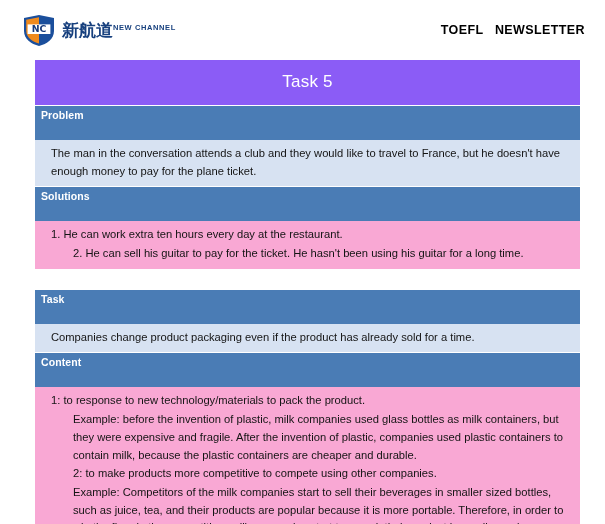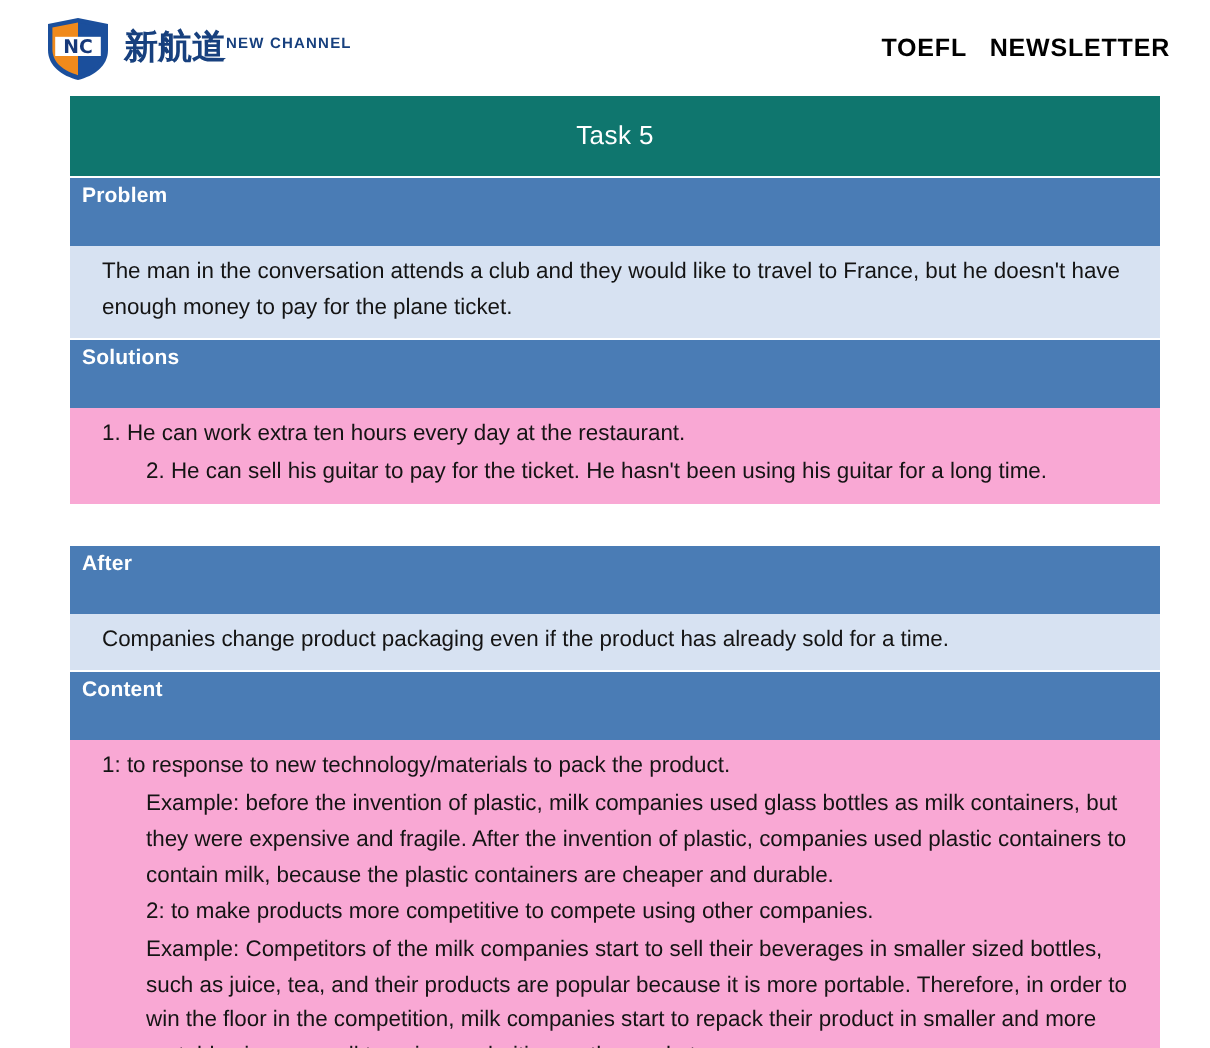--- a/index.html
+++ b/index.html
@@ -59,21 +59,21 @@
     color: #e8eef8;
     white-space: nowrap;
     overflow: hidden;
     height: 23px;
   }
 
   
   .page-header {
     position: relative;
     z-index: 2;
-    height: 48px;
+    height: 60px;
     display: flex;
     align-items: center;
     justify-content: space-between;
     padding: 0 20px 0 22px;
     box-sizing: border-box;
   }
   .brand {
     display: flex;
     align-items: center;
     gap: 6px;
@@ -114,23 +114,23 @@
   
   .content {
     position: relative;
     z-index: 2;
     padding: 0 25px 0 35px;
   }
   .task-block {
     margin-bottom: 20px;
   }
   .task-title {
-    background: #0f766e;
+    background: #8b5cf6;
     color: #ffffff;
-    font-size: 13px;
+    font-size: 17px;
     text-align: center;
     padding: 12px 0 13px 0;
     letter-spacing: .2px;
   }
   .sec-head {
     background: #4a7cb5;
     color: #ffffff;
     font-size: 10.5px;
     font-weight: bold;
     padding: 3px 0 19px 6px;
@@ -197,21 +197,21 @@
 
     <div class="sec-head">Solutions</div>
     <div class="sec-body tint-mid">
       <p>1. He can work extra ten hours every day at the restaurant.</p>
       <p>2. He can sell his guitar to pay for the ticket. He hasn't been using his guitar for a long time.</p>
     </div>
   </div>
 
   <div class="task-block">
 
-    <div class="sec-head">After</div>
+    <div class="sec-head">Task</div>
     <div class="sec-body tint-light">
       <p>Companies change product packaging even if the product has already sold for a time.</p>
     </div>
 
     <div class="sec-head">Content</div>
     <div class="sec-body tint-mid">
       <p>1: to response to new technology/materials to pack the product.</p>
       <p>Example: before the invention of plastic, milk companies used glass bottles as milk containers, but they were expensive and fragile. After the invention of plastic, companies used plastic containers to contain milk, because the plastic containers are cheaper and durable.</p>
       <p>2: to make products more competitive to compete using other companies.</p>
       <p>Example: Competitors of the milk companies start to sell their beverages in smaller sized bottles, such as juice, tea, and their products are popular because it is more portable. Therefore, in order to win the floor in the competition, milk companies start to repack their product in smaller and more portable sizes as well to gain popularities on the market.</p>

